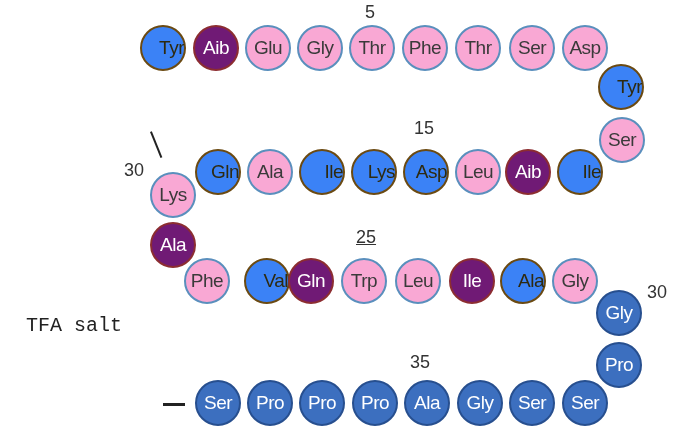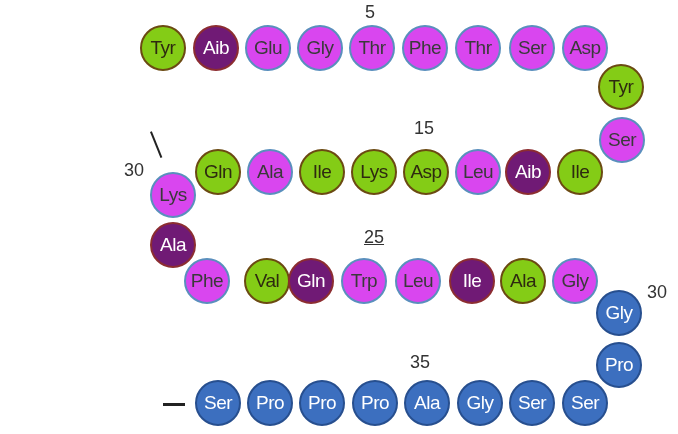--- a/index.html
+++ b/index.html
@@ -1,47 +1,48 @@
 <!DOCTYPE html>
 <html><head>
 <meta charset="utf-8">
 <style>
   html,body{margin:0;padding:0;background:#ffffff;}
   body{width:678px;height:434px;position:relative;overflow:hidden;font-family:"Liberation Sans",sans-serif;}
   #stage{position:absolute;left:0;top:0;width:678px;height:434px;}
   .res{position:absolute;width:46px;height:46px;border-radius:50%;box-sizing:border-box;
        display:flex;align-items:center;justify-content:center;font-size:19px;letter-spacing:-0.5px;}
-  .res.light{background:#d946ef;border:2px solid #5a8fbd;color:#3a3a3a;}
-  .res.yellow{background:#84cc16;border:2px solid #6b4a12;color:#2e2a10;}
+  .res.light{background:#f9a8d4;border:2px solid #5a8fbd;color:#3a3a3a;}
+  .res.yellow{background:#3b82f6;border:2px solid #6b4a12;color:#2e2a10;justify-content:flex-end;}
   .res.red{background:#701a75;border:2px solid #8c2d31;color:#ffffff;}
   .res.blue{background:#3c6fbf;border:2px solid #274f8f;color:#ffffff;}
   .num{position:absolute;font-size:18px;color:#333333;}
   .mod-label{position:absolute;left:6px;top:94px;font-size:18px;color:#d46a6a;white-space:nowrap;}
   .mod-label sub{font-size:12px;}
   .mod-line{position:absolute;left:150px;top:132px;width:2px;height:28px;background:#222;transform:rotate(-22deg);transform-origin:top left;}
   .tfa{position:absolute;left:26px;top:314px;font-family:"Liberation Mono",monospace;font-size:20px;color:#222;}
   .nterm{position:absolute;left:102px;top:386px;font-size:26px;color:#222;}
   .nterm sub{font-size:14px;}
   .dash{position:absolute;left:163px;top:403px;width:22px;height:3px;background:#222;}
 </style>
 </head>
 <body>
 
 <div id="stage">
   <div class="mod-line"></div>
 
+  <div class="tfa">TFA salt</div>
 
   <div class="dash"></div>
 
   <div id="numbers">
       <div class="num" style="left: 365px; top: 2px;">5</div>
       <div class="num" style="left: 687px; top: 52px; font-weight: bold;">10</div>
       <div class="num" style="left: 414px; top: 118px;">15</div>
       <div class="num" style="left: 124px; top: 160px;">30</div>
-      <div class="num" style="left: 364px; top: 227px; text-decoration: underline;">25</div>
+      <div class="num" style="left: 356px; top: 227px; text-decoration: underline;">25</div>
       <div class="num" style="left: 647px; top: 282px;">30</div>
       <div class="num" style="left: 410px; top: 352px;">35</div>
     </div>
   <div id="chain">
       <div class="res yellow" style="left: 140px; top: 25px;">
         <span>Tyr</span>
       </div>
       <div class="res red" style="left: 193px; top: 25px;">
         <span>Aib</span>
       </div>

